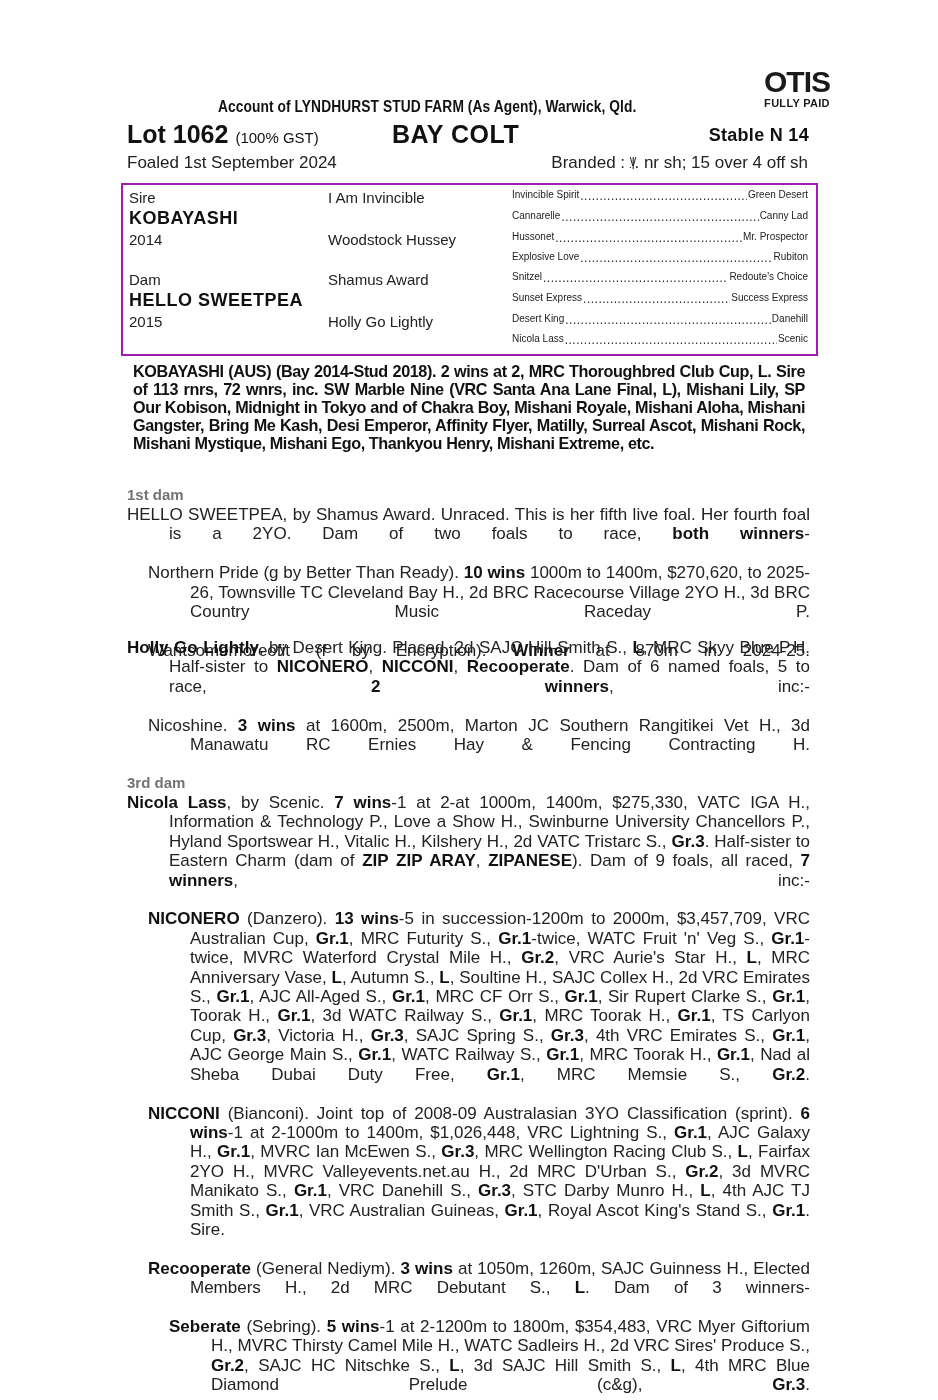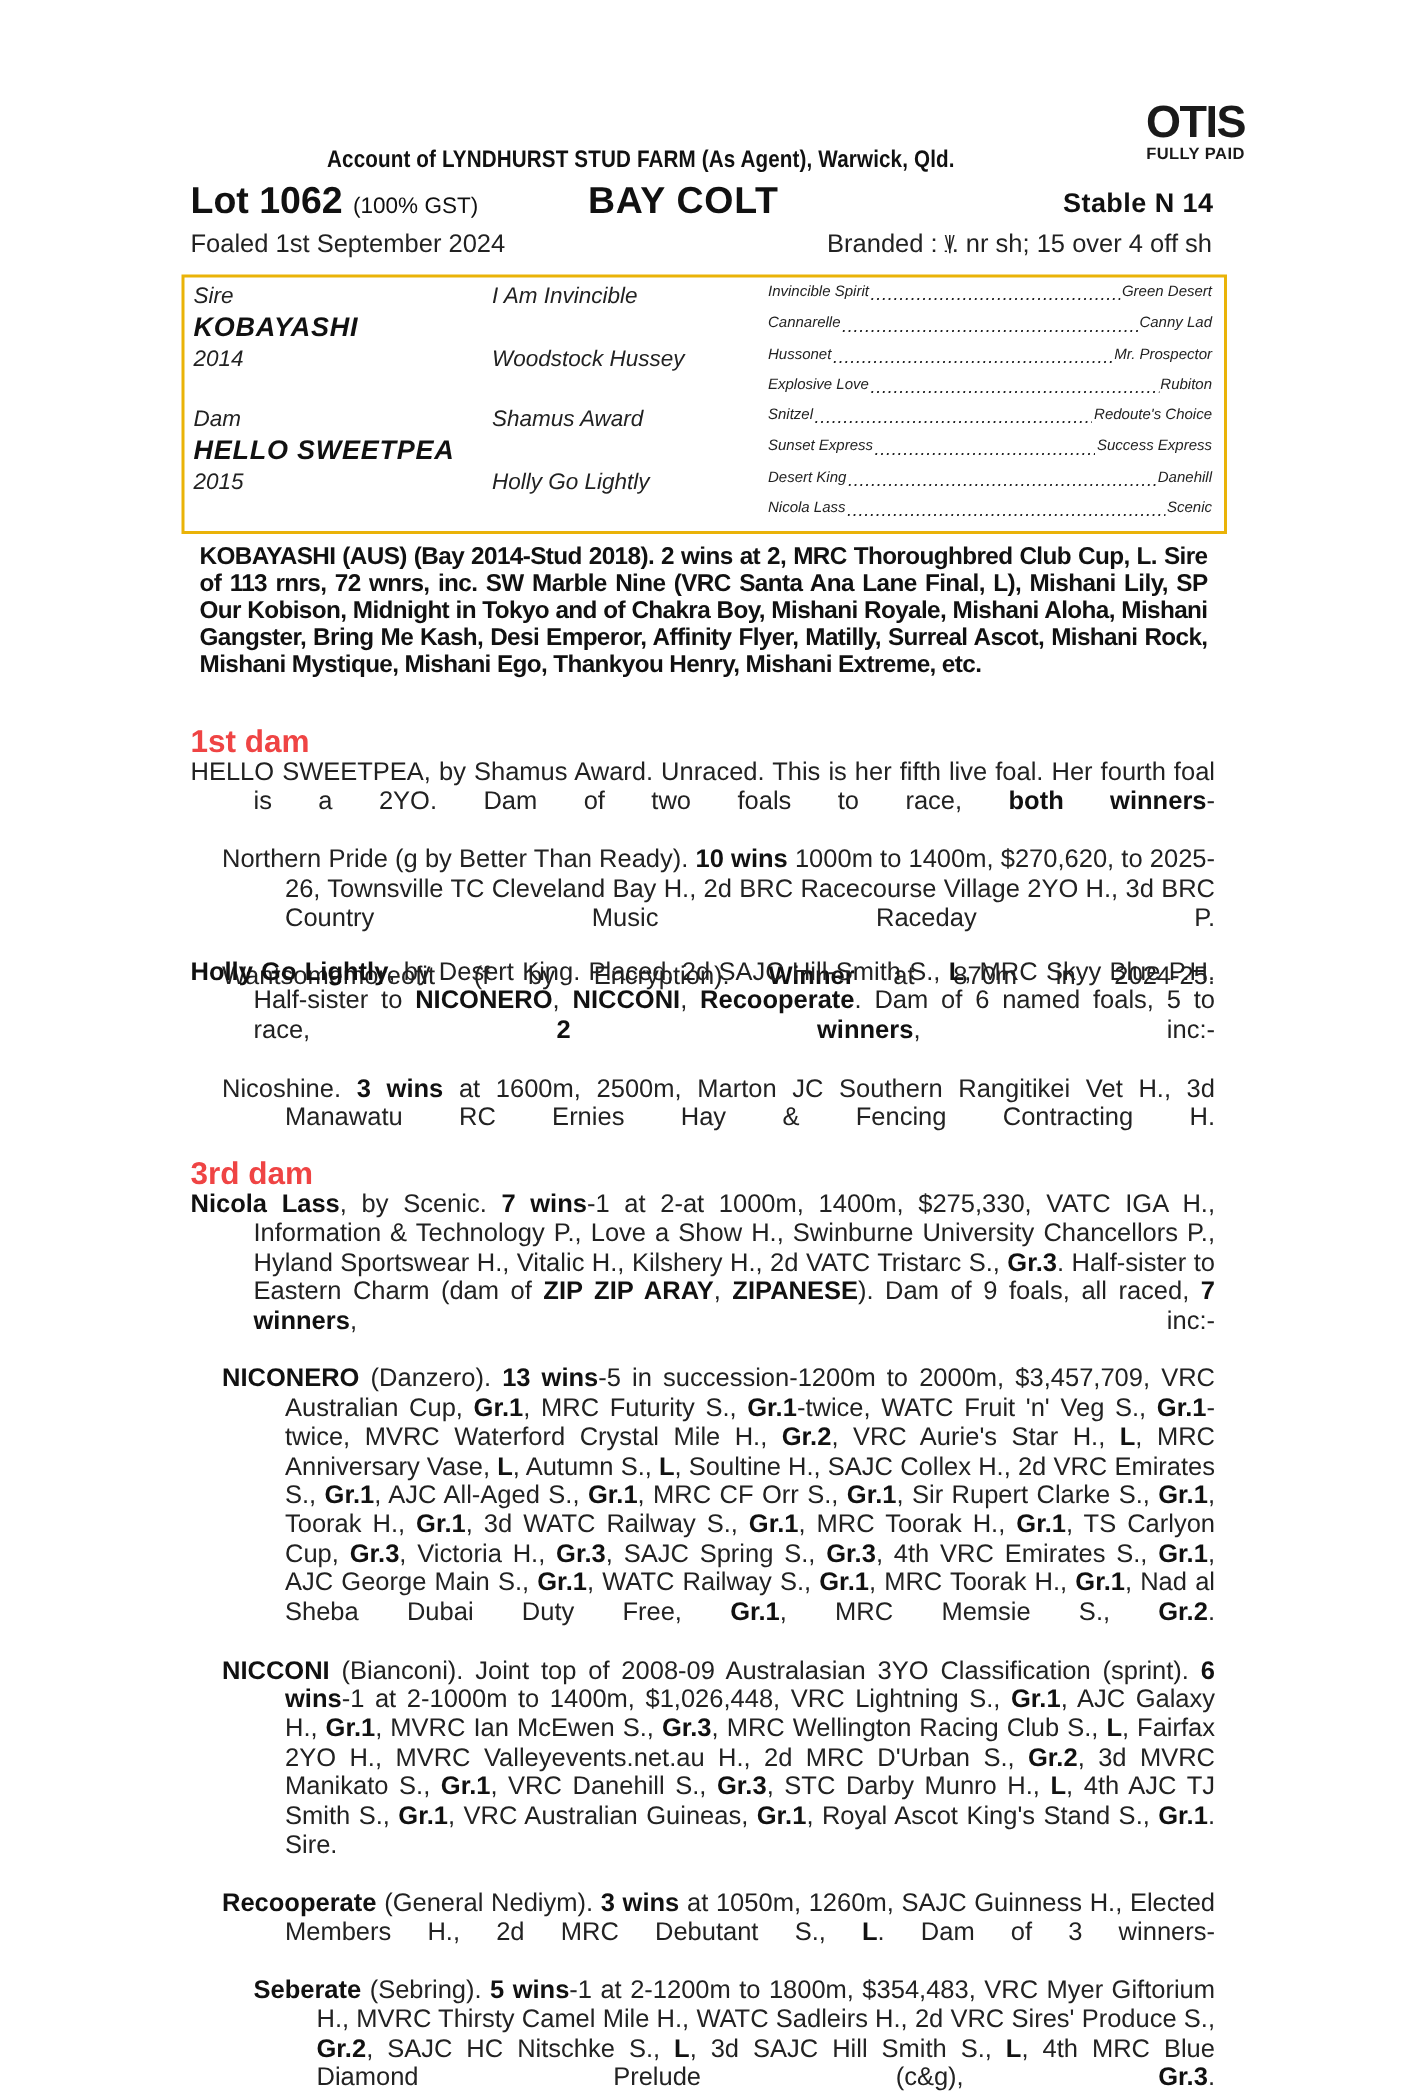--- a/index.html
+++ b/index.html
@@ -19,37 +19,37 @@
   .lotline { position: absolute; left: 127px; top: 120px; width: 682px; height: 30px; }
   .lot { position: absolute; left: 0; top: 0; font-weight: bold; font-size: 25px; white-space: nowrap; text-align: center; }
   .lot .gst { font-weight: normal; font-size: 15px; }
   .horse { position: absolute; left: 265px; top: 0; font-weight: bold; font-size: 25px; letter-spacing: 0.5px; }
   .stable { position: absolute; right: 0; top: 5px; font-weight: bold; font-size: 18px; letter-spacing: 0.3px; }
   .foaled { position: absolute; left: 127px; top: 153px; font-size: 17px; color: #222; }
   .branded { position: absolute; right: 130px; top: 153px; font-size: 17px; color: #222; white-space: nowrap; }
   .brandmark { display: inline-block; font-size: 13px; text-decoration: underline; letter-spacing: -2px; vertical-align: 2px; }
 
   
-  .pedigree { position: absolute; left: 121px; top: 183px; width: 693px; height: 169px; border: 2px solid #eab308; font-style: italic; }
+  .pedigree { position: absolute; left: 121px; top: 183px; width: 693px; height: 169px; border: 2px solid #a21caf; }
   .ped-col { position: absolute; top: 0; }
   .ped-col1 { left: 6px; width: 190px; }
   .ped-col2 { left: 205px; width: 180px; }
   .ped-col3 { left: 389px; width: 296px; }
   .pc { position: absolute; font-size: 15px; color: #222; white-space: nowrap; }
   .pc.big { font-weight: 900; font-size: 18px; color: #111; letter-spacing: 0.5px; }
   .g3 { position: absolute; left: 0; width: 296px; font-size: 10px; color: #222; display: flex; white-space: nowrap; }
   .g3 .dots { flex: 1; overflow: hidden; margin: 0 1px; }
   .g3 .dots::before { content: "......................................................................................................"; letter-spacing: 0.5px; font-size: 12px; }
 
   
   .sire-summary { position: absolute; left: 133px; top: 362px; width: 672px; font-weight: 900; font-size: 16.2px; line-height: 18px; text-align: justify; transform: scaleX(1); letter-spacing: -0.4px; }
 
   
   .section { position: absolute; left: 127px; width: 683px; font-size: 17px; line-height: 19.4px; color: #222; }
-  .section h3 { margin: 0; font-size: 21px; font-weight: 900; color: #ef4444; line-height: 20px; }
+  .section h3 { margin: 0; font-size: 15px; font-weight: 900; color: #737373; line-height: 20px; }
   .para { text-align: justify; margin: 0; }
   .p0 { padding-left: 42px; text-indent: -42px; }
   .p1 { padding-left: 63px; text-indent: -42px; }
   .p2 { padding-left: 84px; text-indent: -42px; }
   .b { font-weight: 900; color: #111; }
   .para::after { content: ""; display: inline-block; width: 100%; height: 0; }
 </style>
 </head>
 <body>
 

